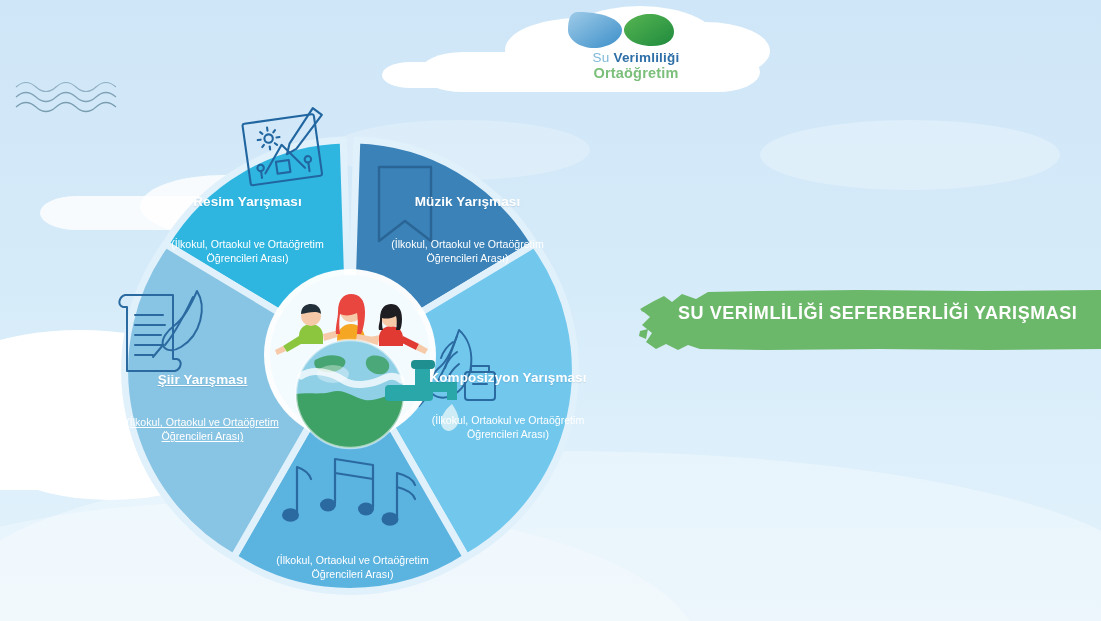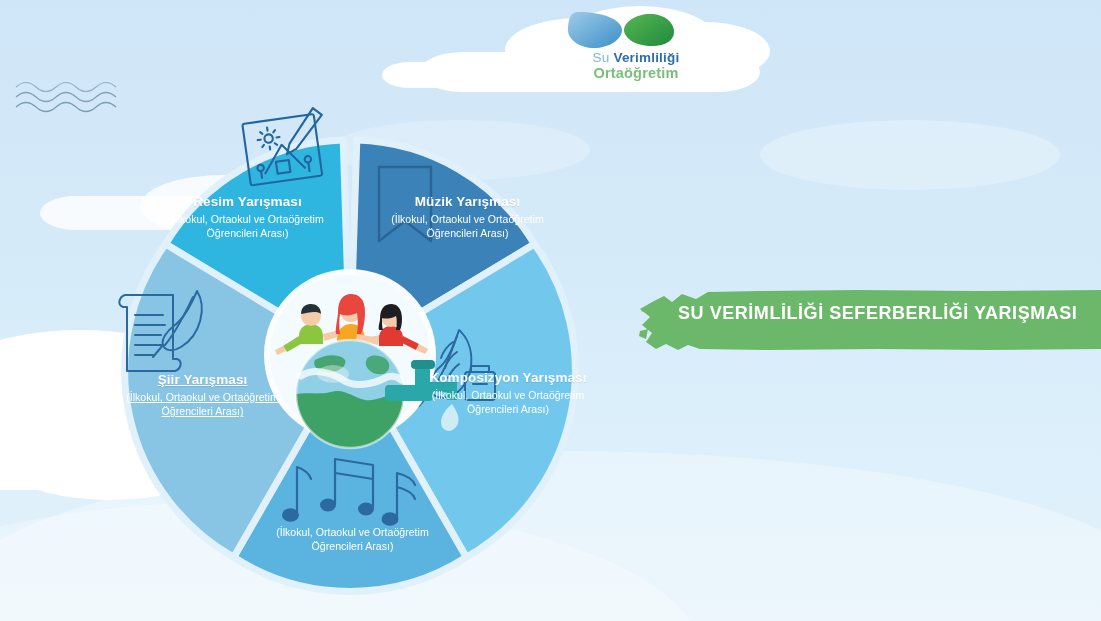--- a/index.html
+++ b/index.html
@@ -98,20 +98,21 @@
     font-weight: 700;
     font-size: 13.5px;
     letter-spacing: 0.1px;
     margin-bottom: 3px;
     text-shadow: 0 1px 1px rgba(0,60,100,0.12);
   }
   .seg-sub {
     font-size: 10.6px;
     line-height: 1.35;
     font-weight: 400;
+    margin-top: 28px;
   }
 
   
   #banner {
     position: absolute;
     left: 638px;
     top: 287px;
     width: 463px;
     height: 66px;
   }

